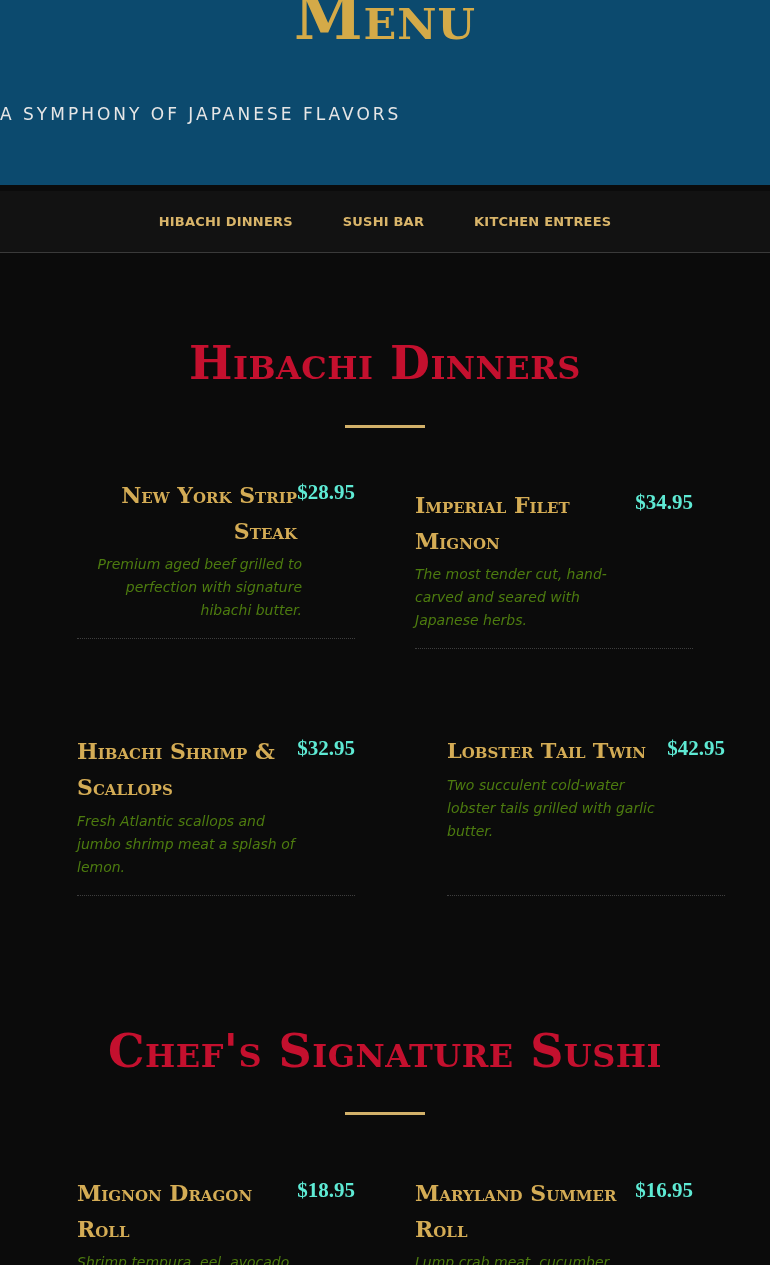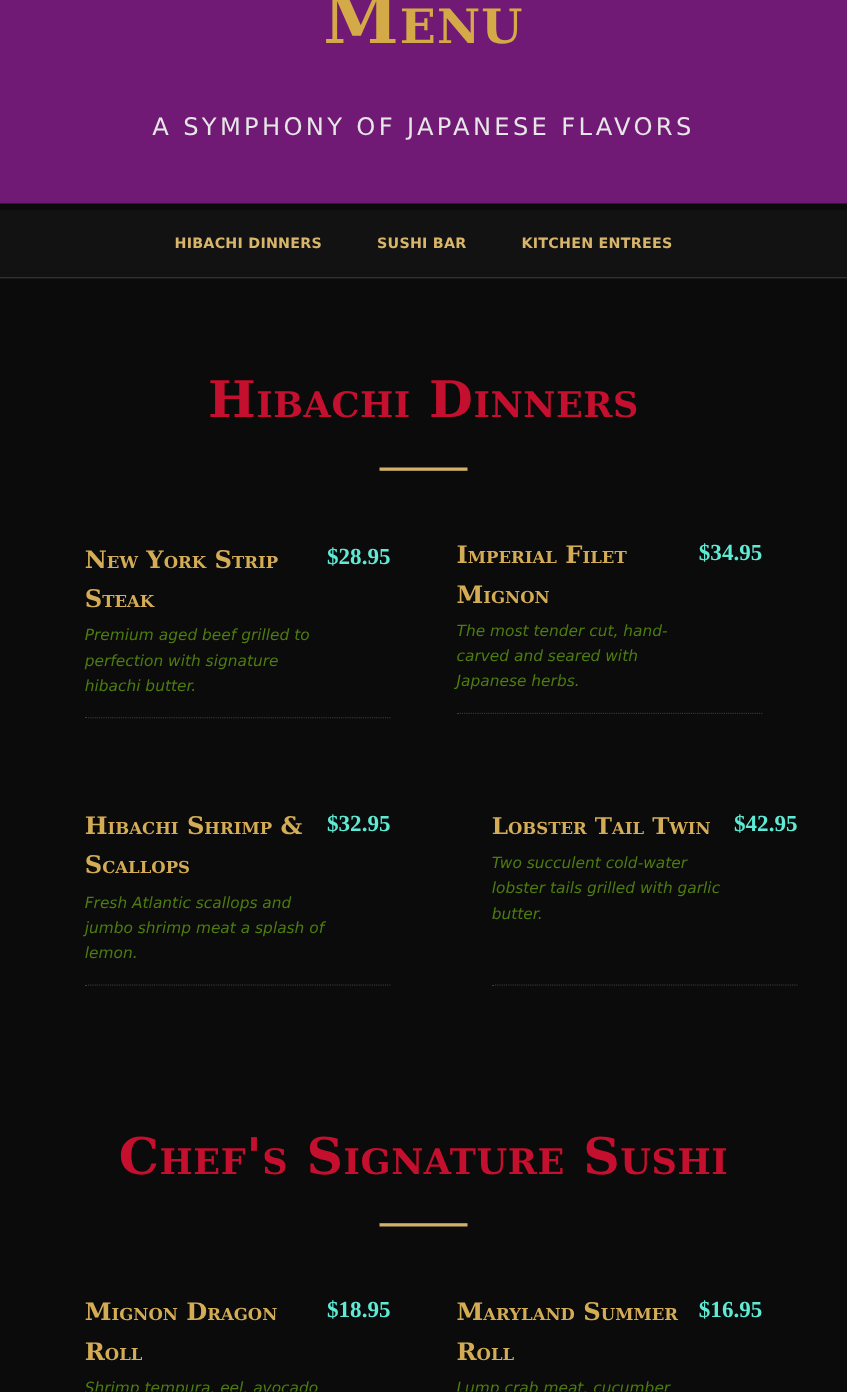--- a/index.html
+++ b/index.html
@@ -1,24 +1,24 @@
 <!DOCTYPE html>
 <html><head>
 <meta charset="utf-8">
 <style>
   * { box-sizing: border-box; margin: 0; padding: 0; }
   html, body { width: 770px; height: 1265px; overflow: hidden; background: #0b0b0b; }
   body { font-family: "Liberation Sans", sans-serif; color: #fff; position: relative; }
 
-  .hero { position: absolute; left: 0; top: 0; width: 770px; height: 185px; background: #701a75; }
+  .hero { position: absolute; left: 0; top: 0; width: 770px; height: 185px; background: #0c4a6e; }
   .hero-title { position: absolute; left: 0; width: 770px; top: -22px; text-align: center;
     font-family: "DejaVu Serif", serif; font-weight: bold; font-size: 62px; color: #d4aa48;
     font-variant: small-caps; letter-spacing: 1px; line-height: 80px; }
-  .hero-sub { position: absolute; left: 0; width: 770px; top: 104px; text-align: center;
-    font-family: "DejaVu Sans", sans-serif; font-size: 22px; color: #e6e6e6; letter-spacing: 3px;
+  .hero-sub { position: absolute; left: 0; width: 770px; top: 104px; 
+    font-family: "DejaVu Sans", sans-serif; font-size: 17px; color: #e6e6e6; letter-spacing: 3px;
     font-weight: normal; }
 
   .nav { position: absolute; left: 0; top: 191px; width: 770px; height: 62px; background: #121212;
     border-bottom: 1px solid #3a3a3a; display: flex; justify-content: center; align-items: center; gap: 50px; }
   .nav-link { font-family: "DejaVu Sans", sans-serif; font-weight: bold; font-size: 13px;
     color: #d9b56a; text-transform: uppercase; letter-spacing: 0.2px; cursor: pointer; text-decoration: none; }
 
   .section-title { position: absolute; left: 0; width: 770px; text-align: center;
     font-family: "DejaVu Serif", serif; font-weight: bold; font-variant: small-caps;
     font-size: 46px; color: #c4102e; letter-spacing: 0.5px; }
@@ -44,21 +44,21 @@
 <nav class="nav">
   <a class="nav-link">HIBACHI DINNERS</a>
   <a class="nav-link">SUSHI BAR</a>
   <a class="nav-link">KITCHEN ENTREES</a>
 </nav>
 
 <section>
   <h2 class="section-title" style="top:336px;">Hibachi Dinners</h2>
   <div class="section-rule" style="top:425px;"></div>
 
-  <div class="item" style="left:77px; top:491px; height:162px;">
+  <div class="item" style="left:77px; top:477px; height:162px;text-align:right;">
     <div class="item-name">New York Strip Steak</div>
     <div class="item-price">$28.95</div>
     <div class="item-desc" style="top:76px;">Premium aged beef grilled to perfection with signature hibachi butter.</div>
     <div class="item-rule" style="top:161px;"></div>
   </div>
 
   <div class="item" style="left:415px; top:487px; height:162px;">
     <div class="item-name">Imperial Filet Mignon</div>
     <div class="item-price">$34.95</div>
     <div class="item-desc" style="top:76px;">The most tender cut, hand-carved and seared with Japanese herbs.</div>

